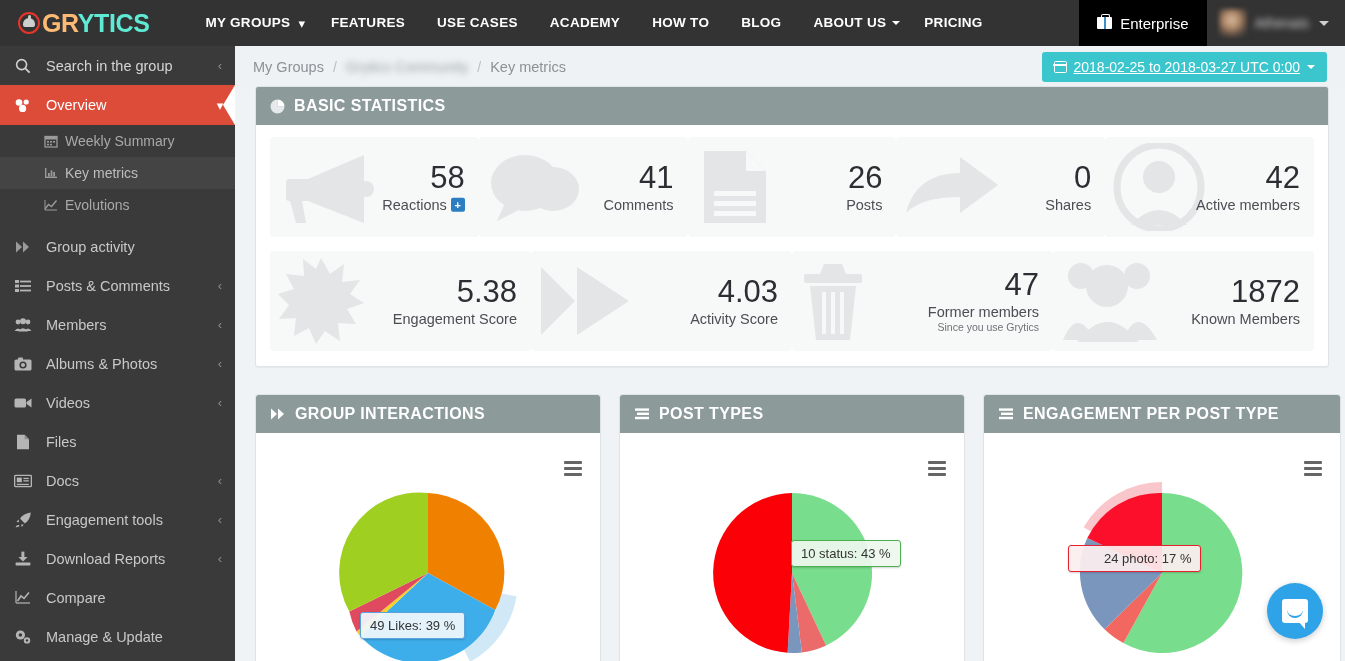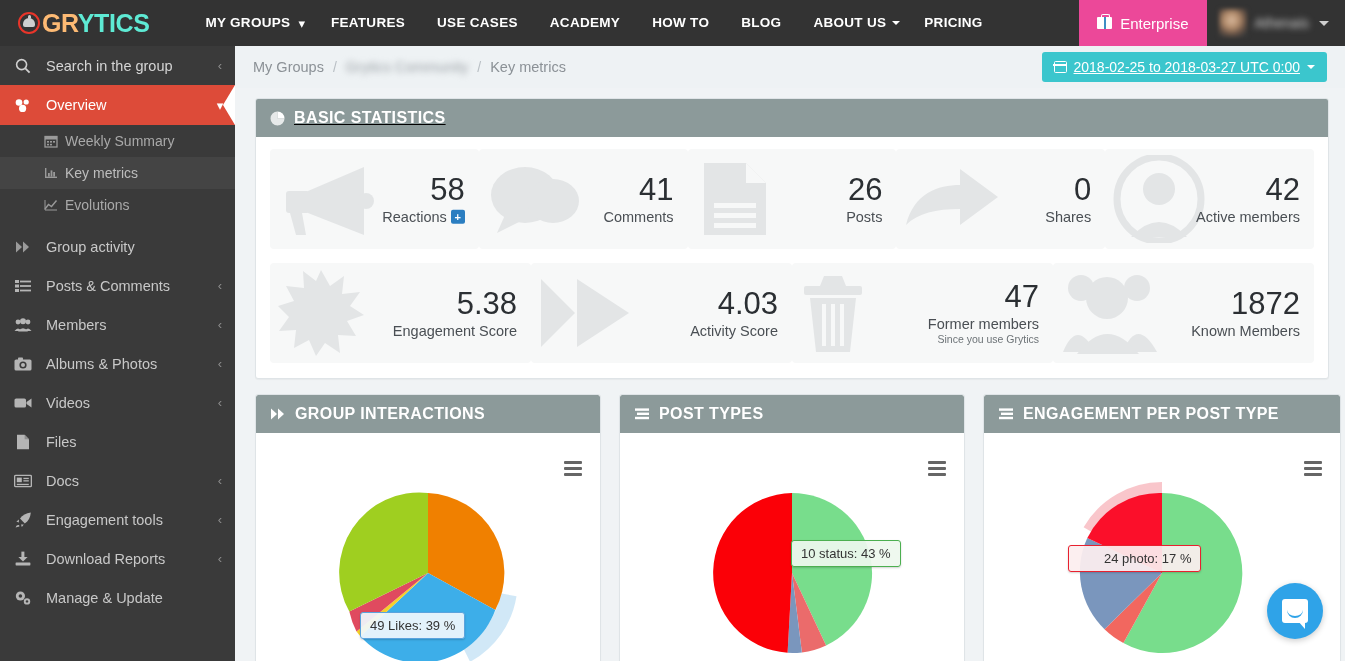--- a/index.html
+++ b/index.html
@@ -43,21 +43,21 @@
   .caret {
     display: inline-block; width: 0; height: 0; margin-left: 6px;
     border-left: 4px solid transparent; border-right: 4px solid transparent;
     border-top: 4px solid #ffffff; vertical-align: middle;
   }
   .nav-caret-sep {
     color: #ffffff; font-size: 13px; padding: 0 10px 0 0; cursor: pointer;
   }
   .nav-right { margin-left: auto; display: flex; align-items: stretch; height: 46px; }
   .enterprise {
-    background: #ec4899; color: #fff; display: flex; align-items: center;
+    background: #000000; color: #fff; display: flex; align-items: center;
     padding: 0 18px; font-size: 15px; cursor: pointer;
   }
   .briefcase {
     width: 15px; height: 12px; background: #fff; border-radius: 1px;
     position: relative; margin-right: 8px;
   }
   .briefcase::before {
     content:""; position:absolute; left:4px; top:-3px; width:7px; height:3px;
     border: 1.5px solid #fff; border-bottom: none; border-radius: 2px 2px 0 0;
   }
@@ -156,21 +156,21 @@
     box-shadow: 0 1px 1px rgba(0,0,0,0.04);
   }
   .panel-head {
     background: #8c9a9a; color: #fff; height: 38px;
     display: flex; align-items: center; padding: 0 14px;
     font-size: 16px; font-weight: bold; letter-spacing: 0.4px;
     border-radius: 2px 2px 0 0;
   }
   .panel-head .phicon { margin-right: 9px; display:inline-flex; }
 
-  #basic-stats { position: absolute; left: 20px; top: 52px; width: 1074px; height: 281px; text-decoration: underline; }
+  #basic-stats { position: absolute; left: 20px; top: 40px; width: 1074px; height: 281px; }
   .stats-body { padding: 12px 14px 16px 14px; }
   .stats-row { display: flex; margin-bottom: 14px; }
   .stat-card {
     background: #f7f8f8; border-radius: 4px; height: 100px;
     position: relative; overflow: hidden; flex: 1;
   }
   .stat-card .bgicon {
     position: absolute; left: 8px; top: 50%; transform: translateY(-50%);
     color: #e3e5e6; opacity: 1; pointer-events: none;
   }
@@ -440,20 +440,31 @@
         <svg class="i" width="16" height="15" viewBox="0 0 16 15">
             <rect x="6.4" y="0.6" width="3" height="6" fill="#b5b5b5"></rect>
             <polygon points="3.4,6 12.6,6 8,10.6" fill="#b5b5b5"></polygon>
             <rect x="0.6" y="11.4" width="14.8" height="3" rx="0.6" fill="#b5b5b5"></rect>
           </svg>
       </span>
       <span class="slabel">Download Reports</span>
       <span class="schev">‹</span>
     </div>
 
+    <div class="side-row">
+      <span class="sicon">
+        <svg class="i" width="16" height="15" viewBox="0 0 16 15">
+            <line x1="1" y1="1" x2="1" y2="13" stroke="#b5b5b5" stroke-width="1.2"></line>
+            <line x1="1" y1="13" x2="15" y2="13" stroke="#b5b5b5" stroke-width="1.2"></line>
+            <polyline points="2.5,11 6,6 9,8.4 14,2.4" fill="none" stroke="#b5b5b5" stroke-width="1.6"></polyline>
+          </svg>
+      </span>
+      <span class="slabel">Compare</span>
+      <span class="schev"></span>
+    </div>
 
     <div class="side-row">
       <span class="sicon">
         <svg class="i" width="18" height="16" viewBox="0 0 18 16">
             <circle cx="6.4" cy="6" r="4.6" fill="#b5b5b5"></circle>
             <circle cx="6.4" cy="6" r="1.8" fill="#3a3a3a"></circle>
             <circle cx="13" cy="11.4" r="3.2" fill="#b5b5b5"></circle>
             <circle cx="13" cy="11.4" r="1.2" fill="#3a3a3a"></circle>
           </svg>
       </span>

